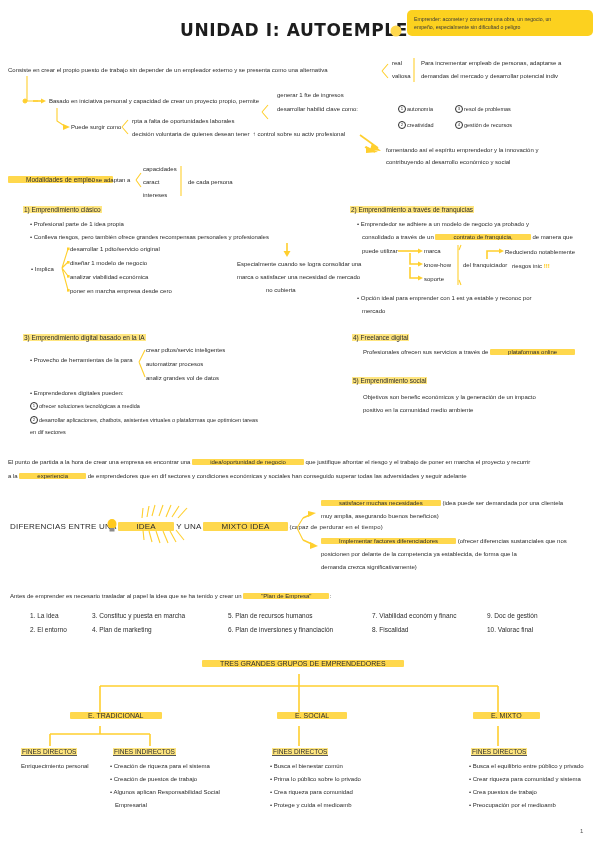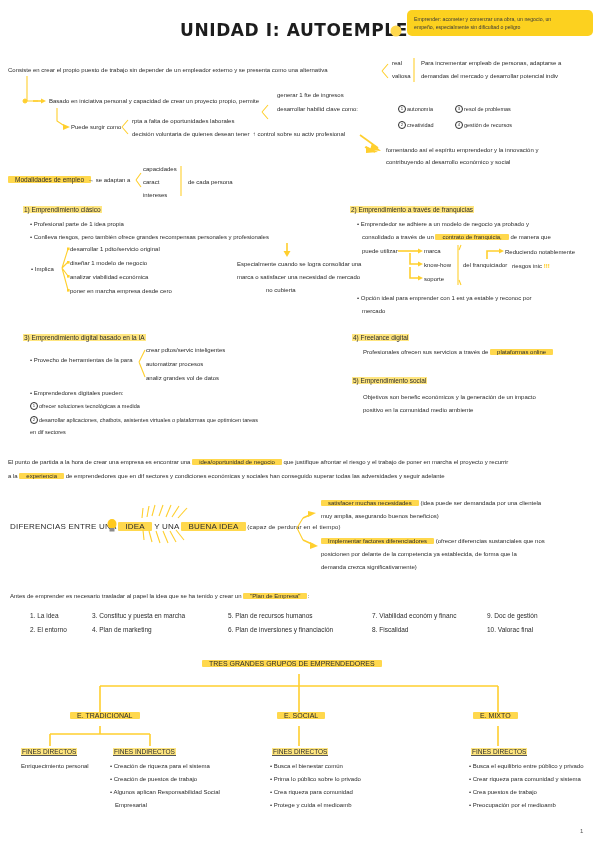--- a/index.html
+++ b/index.html
@@ -12,21 +12,21 @@
   .t{position:absolute;white-space:pre;line-height:1.28;}
   .fs55{font-size:5.5px;}
   .fs6{font-size:6.0px;}
   .fs65{font-size:6.5px;}
   .fs7{font-size:7.0px;}
   .fs8{font-size:8px;}
   .title{
     position:absolute;font-size:17px;font-weight:bold;letter-spacing:.6px;
     color:#1d1d1d;font-family:"DejaVu Sans",sans-serif;
   }
-  .hl{background:#ffd84d;padding:0 7px;border-radius:1px;}
+  .hl{background:#ffd84d;padding:0 18px;border-radius:1px;}
   .hl-soft{background:#ffe680;padding:0 1px;}
   .note{
     position:absolute;background:#fcd11f;border-radius:5px;
     padding:5px 7px;font-size:5.2px;line-height:1.55;color:#3a3a3a;
   }
   svg{position:absolute;left:0;top:0;overflow:visible;}
   .yline{stroke:#ffcf2e;stroke-width:1.1;fill:none;}
   .ythick{stroke:#ffcf2e;stroke-width:1.6;fill:none;}
   .ydot{fill:#ffcf2e;}
   .ul-blk{border-bottom:.7px solid #555;}
@@ -172,21 +172,21 @@
   <div class="t fs65" style="left:352px;top:334px;"><span class="hl-soft">4) Freelance digital</span></div>
   <div class="t fs6" style="left:363px;top:349px;"><span>Profesionales ofrecen sus servicios a través de </span><span class="hl">plataformas online</span></div>
 
   <div class="t fs65" style="left:352px;top:377px;"><span class="hl-soft">5) Emprendimiento social</span></div>
   <div class="t fs6" style="left:363px;top:394px;">Objetivos son benefic económicos y la generación de un impacto</div>
   <div class="t fs6" style="left:363px;top:407px;">positivo en la comunidad medio ambiente</div>
 
   <div class="t fs6" style="left:8px;top:459px;"><span>El punto de partida a la hora de crear una empresa es encontrar una </span><span class="hl">idea/oportunidad de negocio</span><span> que justifique afrontar el riesgo y el trabajo de poner en marcha el proyecto y recurrir</span></div>
   <div class="t fs6" style="left:8px;top:473px;"><span>a la </span><span class="hl">experiencia</span><span> de emprendedores que en dif sectores y condiciones económicas y sociales han conseguido superar todas las adversidades y seguir adelante</span></div>
 
-  <div class="t fs8" style="left:10px;top:522px;letter-spacing:.2px;"><span>DIFERENCIAS ENTRE UNA </span><span class="hl">IDEA</span><span> Y UNA </span><span class="hl">BUENA IDEA</span><span class="fs6"> (capaz de perdurar en el tiempo)</span></div>
+  <div class="t fs8" style="left:10px;top:522px;letter-spacing:.2px;"><span>DIFERENCIAS ENTRE UNA </span><span class="hl">IDEA</span><span> Y UNA </span><span class="hl">MIXTO IDEA</span><span class="fs6"> (capaz de perdurar en el tiempo)</span></div>
   <svg class="bulb" width="599" height="848">
     <g>
       <ellipse cx="112" cy="524" rx="4.5" ry="5" fill="#ffc91e"></ellipse>
       <rect x="109.5" y="528" width="5" height="3.5" fill="#8a8a8a"></rect>
       <g stroke="#ffcf2e" stroke-width="1.1">
         <line x1="155" y1="505" x2="152" y2="516"></line>
         <line x1="163" y1="505" x2="159" y2="516"></line>
         <line x1="171" y1="505" x2="166" y2="517"></line>
         <line x1="179" y1="506" x2="172" y2="517"></line>
         <line x1="187" y1="508" x2="178" y2="518"></line>

